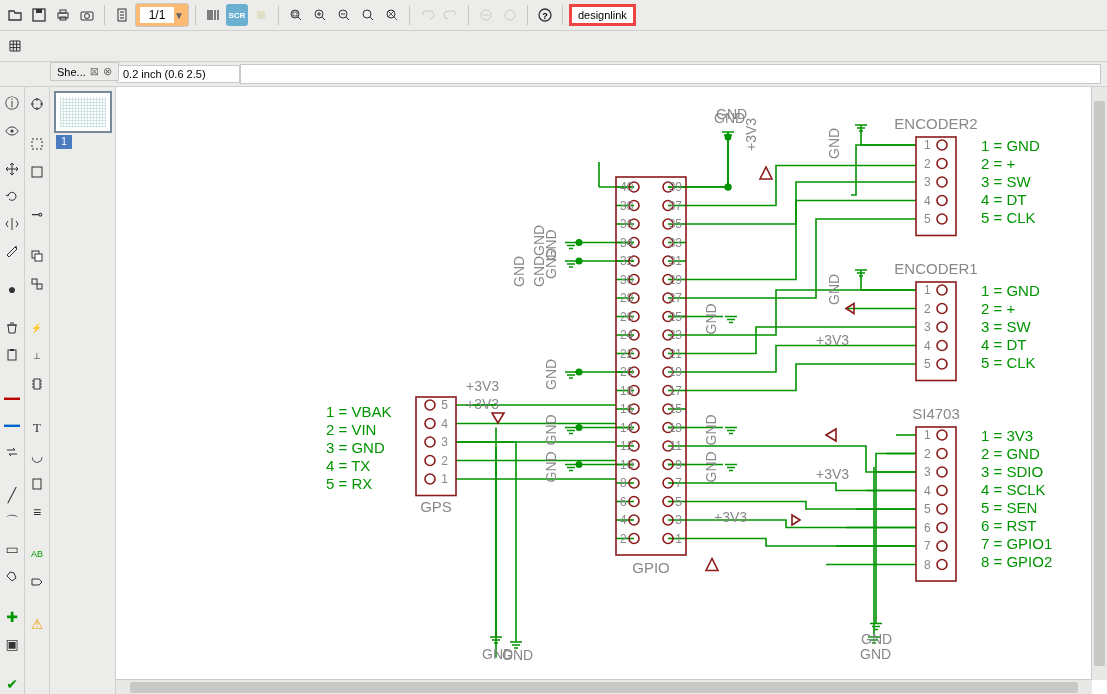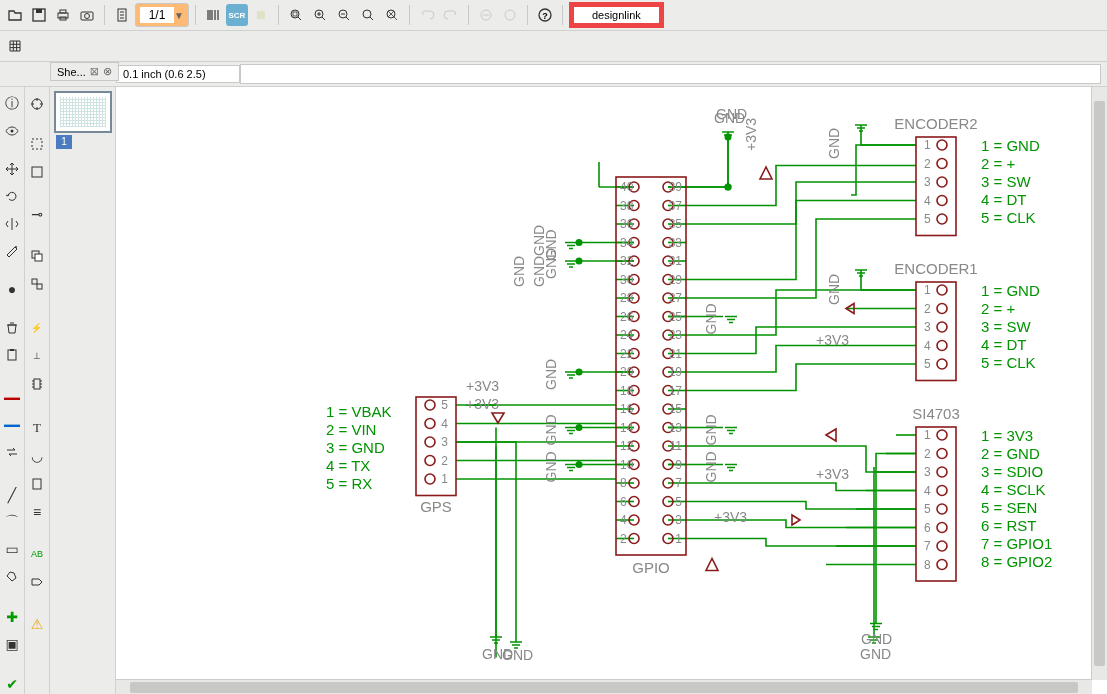--- a/index.html
+++ b/index.html
@@ -4,21 +4,21 @@
 <style>
 html,body{margin:0;padding:0;width:1107px;height:694px;font-family:sans-serif;font-size:12px;background:#ececea;overflow:hidden;-webkit-font-smoothing:none}
 .toolbar1{height:30px;background:#ececea;border-bottom:1px solid #d0d0ce;display:flex;align-items:center;padding:0 4px;gap:2px}
 .toolbar2{height:30px;background:#ececea;border-bottom:1px solid #d0d0ce;display:flex;align-items:center;padding:0 4px;gap:4px}
 .tbtn{width:22px;height:22px;display:flex;align-items:center;justify-content:center;border-radius:3px;color:#333;cursor:pointer;font-size:14px}
 .tbtn.dis{opacity:.35}
 .tbtn svg{width:16px;height:16px}
 .sep{width:1px;height:20px;background:#c8c8c6;margin:0 4px}
 .pagebox{display:flex;align-items:center;border:1px solid #c8c8c6;border-radius:3px;background:#fdba74;padding:0 4px;height:22px}
 .pagebox input{width:30px;border:none;outline:none;text-align:center;font-size:12px}
-.designlink{border:5px solid #ef4444;padding:2px 18px;background:#fff;font-size:11px;color:#c40078;font-style:italic}
+.designlink{border:3px solid #ef4444;padding:2px 6px;background:#fff;font-size:11px;color:#c40078;font-style:italic}
 .designlink span{color:#000;font-style:normal}
 .statusrow{height:24px;background:#ececea;display:flex;align-items:center;padding-left:116px;border-bottom:1px solid #d0d0ce}
 .sheet-tab{display:flex;align-items:center;gap:4px;padding:2px 6px;border:1px solid #c8c8c6;background:#ececea;font-size:11px}
 .coordbox{border:1px solid #c8c8c6;background:#fff;padding:2px 6px;font-size:11px;min-width:110px}
 .cmdbox{flex:1;border:1px solid #c8c8c6;background:#fff;height:18px;margin-right:6px;padding:0 4px}
 .main{display:flex;height:608px}
 .ltool{width:24px;background:#ececea;border-right:1px solid #d0d0ce;display:flex;flex-direction:column;align-items:center;gap:6px;padding-top:6px}
 .ltool2{width:24px;background:#ececea;border-right:1px solid #d0d0ce;display:flex;flex-direction:column;align-items:center;gap:6px;padding-top:6px}
 .minipanel{width:66px;background:#ececea;border-right:1px solid #d0d0ce;padding:4px;box-sizing:border-box}
 .thumb{width:58px;height:42px;border:2px solid #789;background:#fff;position:relative;margin-bottom:2px;box-sizing:border-box}
@@ -161,21 +161,21 @@
       </svg>
     </div>
 </div>
 
 <div class="statusrow">
  <div style="position:absolute;left:50px;top:62px" class="sheet-tab">
    <span>She...</span>
    <span style="opacity:.5">⊠</span>
    <span style="opacity:.6">⊗</span>
  </div>
- <div class="coordbox">0.1 inch (0.6 2.5)</div>
+ <div class="coordbox">0.2 inch (0.6 2.5)</div>
  <input class="cmdbox" value="" style="">
 </div>
 
 <div class="main">
 
  <div class="ltool">
   <div class="tbtn">ⓘ</div>
   <div class="tbtn">
         <svg viewBox="0 0 16 16">
           <path d="M2 8s2-4 6-4 6 4 6 4-2 4-6 4-6-4-6-4z" fill="none" stroke="#333"></path>

